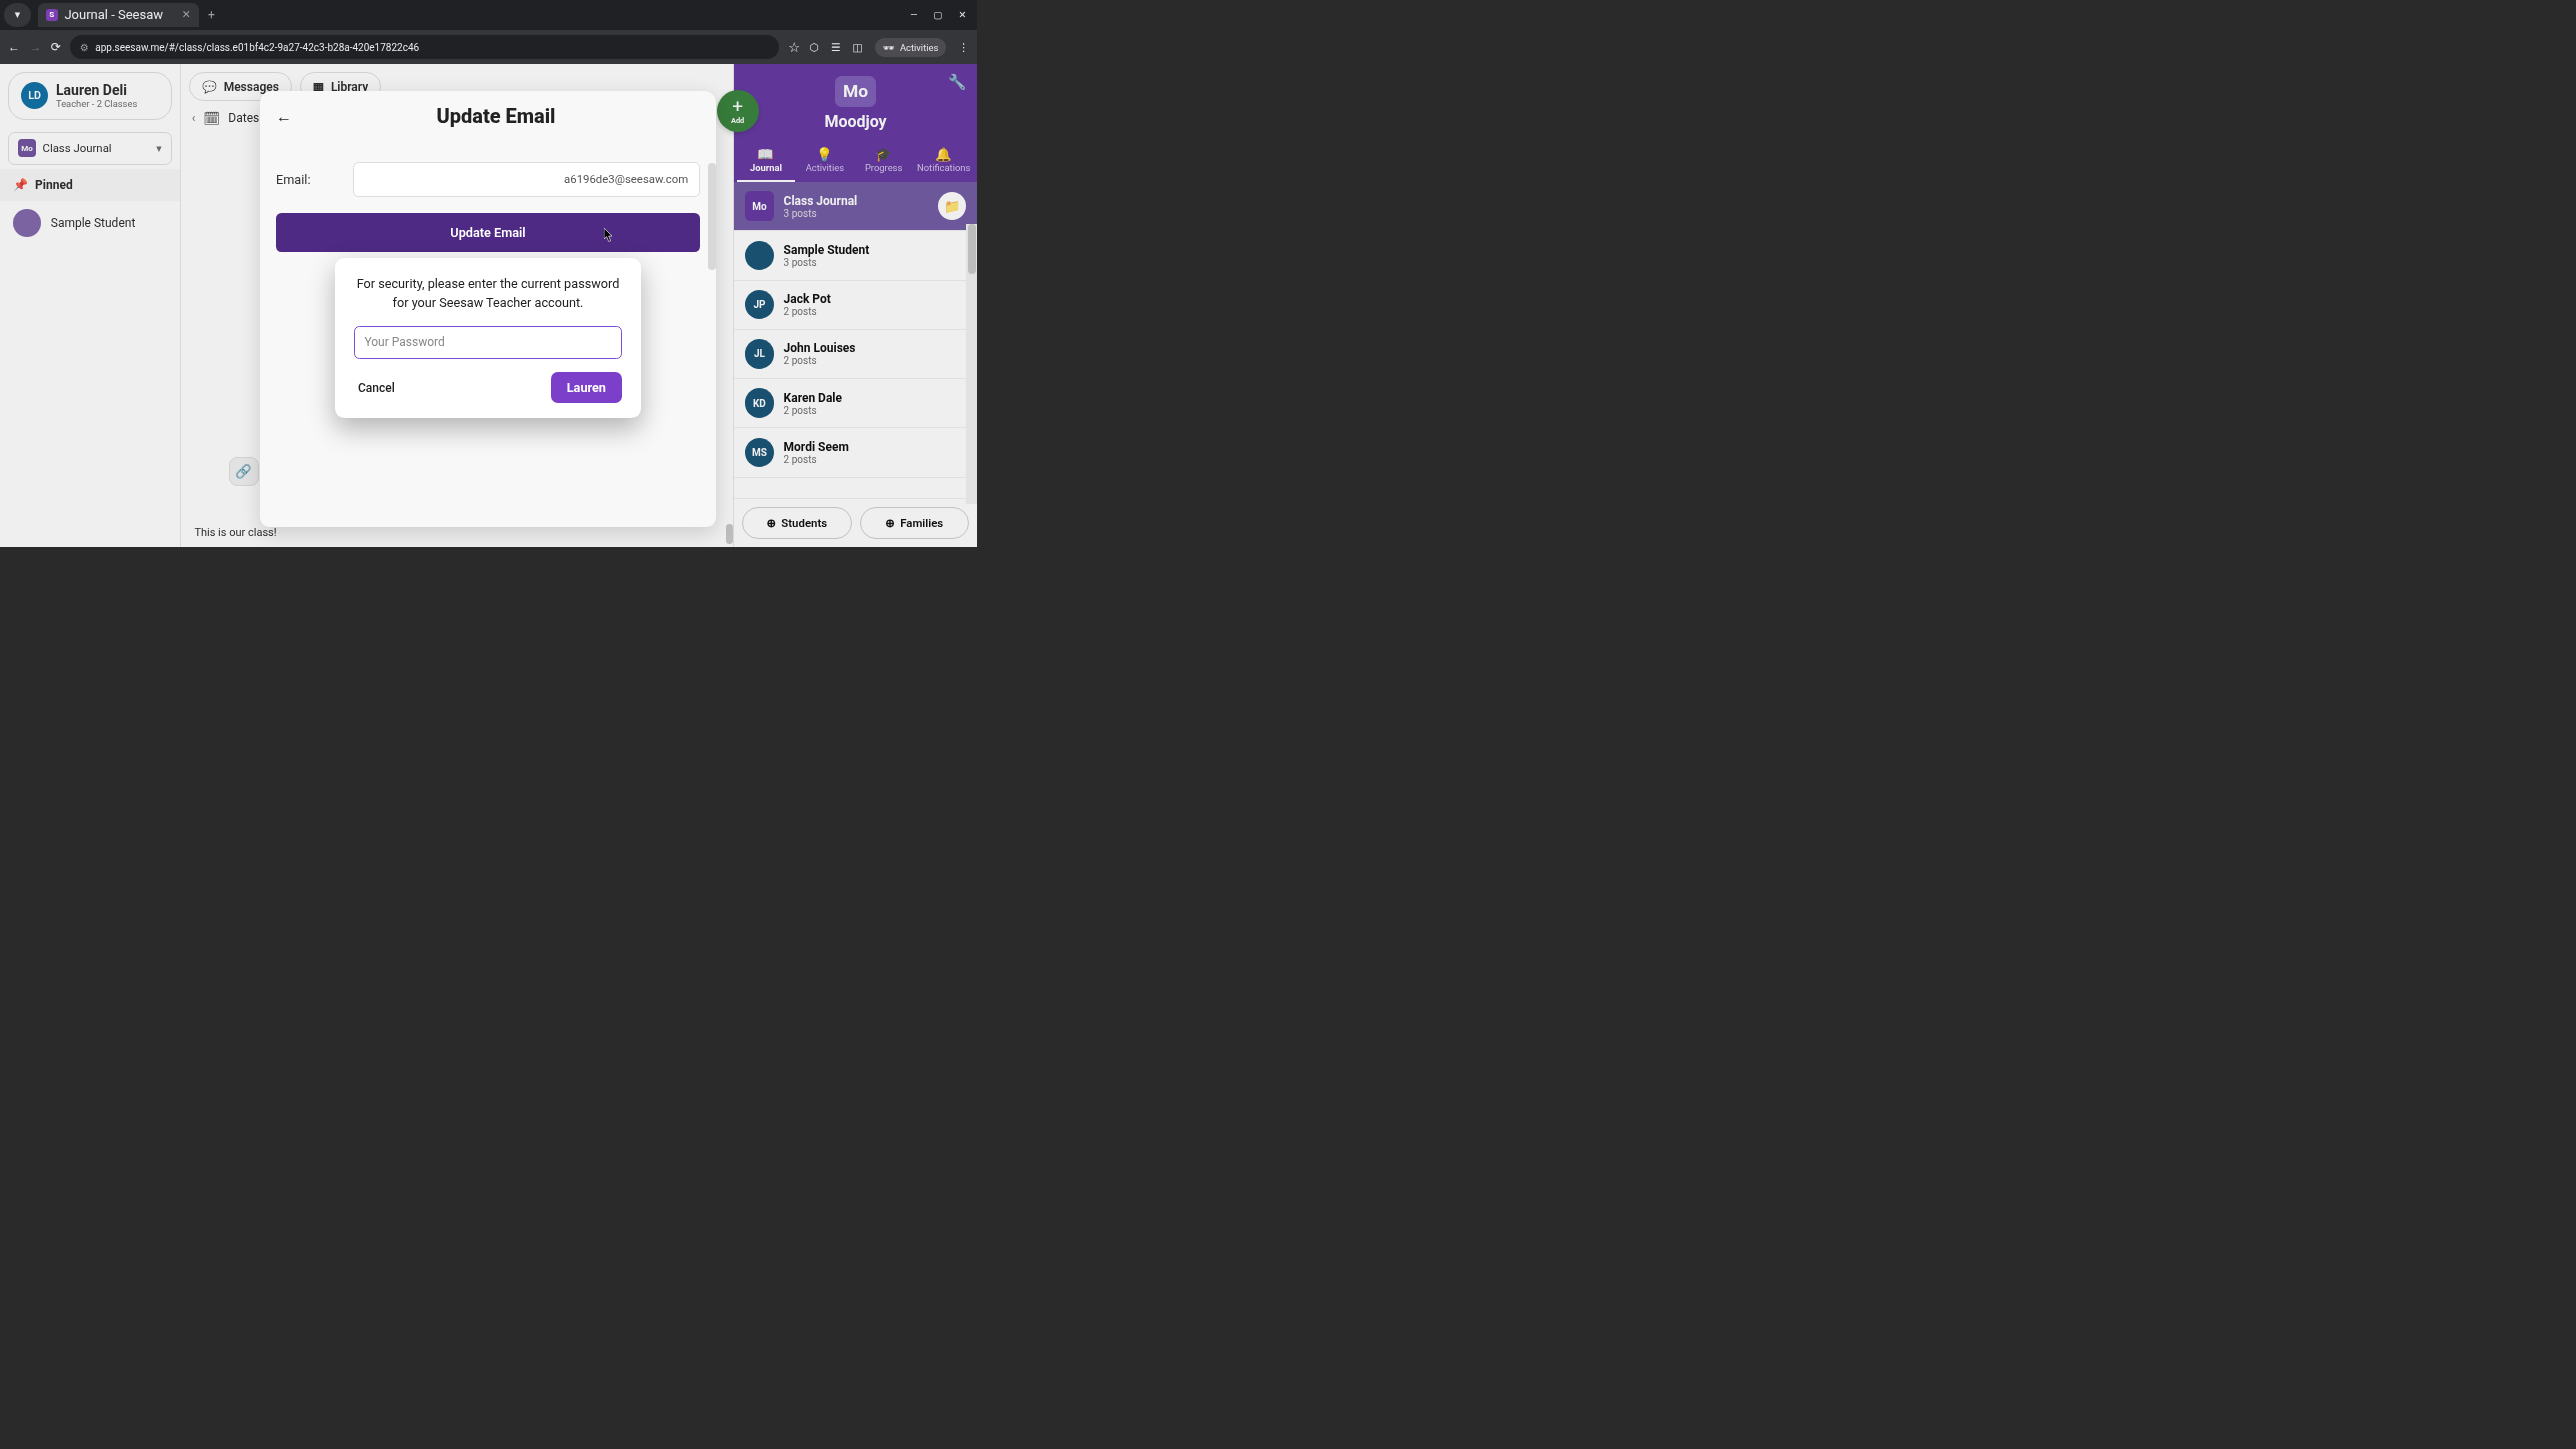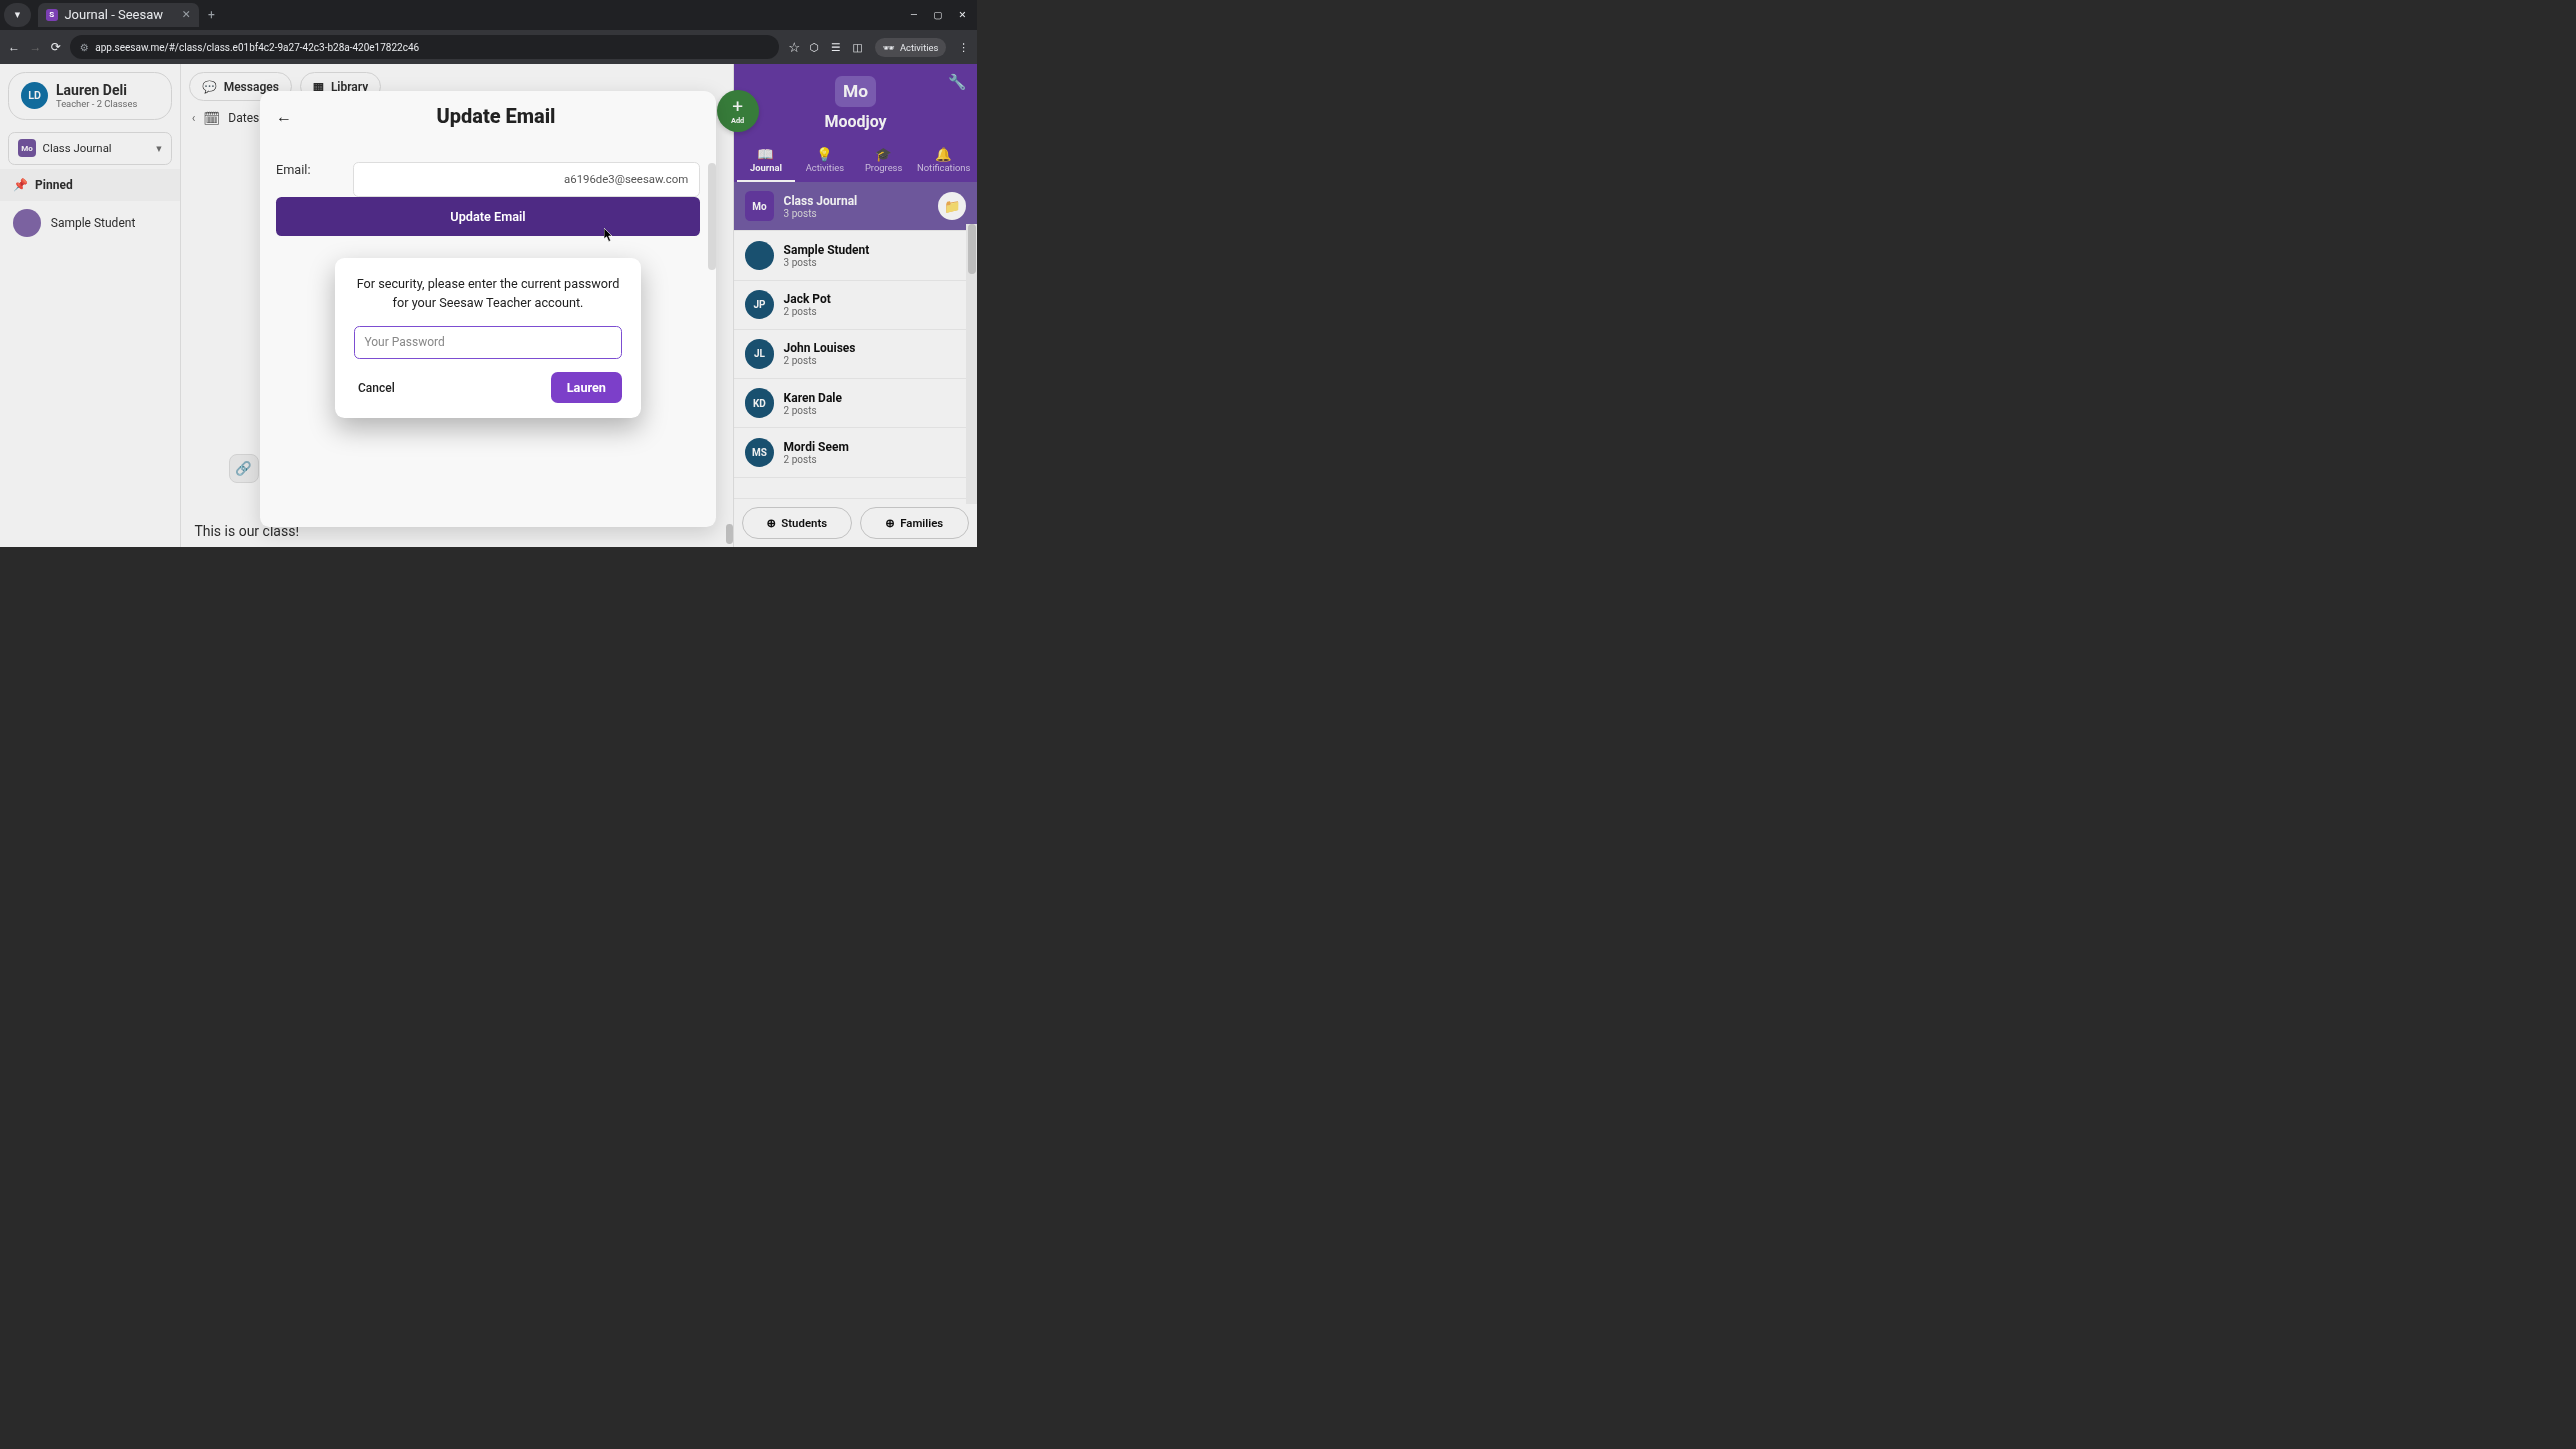--- a/index.html
+++ b/index.html
@@ -45,21 +45,21 @@
 .student-name { font-size: 12px; color: #222; }
 
 
 .center-col { flex: 1; position: relative; padding: 8px; display: flex; flex-direction: column; }
 .center-top { display: flex; gap: 8px; margin-bottom: 5.4px; }
 .pill-btn { border: 0.7px solid #ddd; border-radius: 17.4px; padding: 6.7px 12px; display: flex; align-items: center; gap: 6.7px; font-size: 12px; font-weight: 600; color: #222; }
 .date-row { display: flex; align-items: center; gap: 8px; padding: 4px 2.7px 9.4px; color: #222; }
 .feed-card { flex: 1; background: #fff; border-radius: 8px; position: relative; }
 .feed-image { width: 322px; height: 282px; background: radial-gradient(circle at center, #c7dee4 0%, #b8d5dc 100%); border-radius: 50%; margin: 0 auto; position: relative; }
 .link-chip { position: absolute; left: 40px; bottom: 40px; width: 29.5px; height: 29.5px; background: #f1f1f1; border-radius: 8px; display: flex; align-items: center; justify-content: center; color: #555; font-size: 13.4px; border: 0.7px solid #ddd; }
-.feed-caption { font-size: 14px; color: #222; padding: 0 5.4px; }
+.feed-caption { font-size: 11px; color: #222; padding: 0 5.4px; }
 
 
 .right-col { width: 244px; background: #fff; display: flex; flex-direction: column; border-left: 0.7px solid #e5e5e5; position: relative; }
 .right-header { background: #5d2e9e; color: #fff; padding: 12px 0 9.4px; text-align: center; position: relative; }
 .class-badge-big { background: #7957b6; color: #fff; border-radius: 6.7px; padding: 5.4px 8px; font-size: 17.4px; font-weight: 700; display: inline-block; }
 .class-name-big { font-size: 16px; font-weight: 700; margin-top: 5.4px; }
 .wrench { position: absolute; right: 10.7px; top: 9.4px; color: #d4c5e8; font-size: 14.8px; }
 .add-btn { position: absolute; left: -17.4px; top: 25.5px; width: 42px; height: 42px; background: #2e7d32; border-radius: 50%; display: flex; flex-direction: column; align-items: center; justify-content: center; color: #fff; box-shadow: 0 2px 5.4px rgba(0,0,0,.2); }
 .add-plus { font-size: 19px; line-height: 1; }
 .add-label { font-size: 7.4px; font-weight: 700; }
@@ -78,21 +78,21 @@
 .folder-chip { width: 28px; height: 28px; background: #fff; border-radius: 50%; display: flex; align-items: center; justify-content: center; margin-left: auto; color: #222; font-size: 13.4px; }
 .right-footer { display: flex; gap: 8px; padding: 8px; border-top: 0.7px solid #eee; }
 .foot-btn { flex: 1; border: 0.7px solid #ccc; border-radius: 16px; padding: 8px; display: flex; align-items: center; justify-content: center; gap: 5.4px; font-size: 11.4px; font-weight: 600; }
 
 
 .panel-back { position: absolute; left: 260px; top: 91px; width: 456px; height: 436px; background: #f8f8f8; border-radius: 12px 12px 9.4px 9.4px; box-shadow: 0 5.4px 20px rgba(0,0,0,.15); z-index: 50; }
 .panel-header { display: flex; align-items: center; padding: 13.4px 16px; position: relative; }
 .back-arrow { font-size: 16px; color: #222; font-weight: 700; }
 .panel-title { flex: 1; text-align: center; font-size: 20px; font-weight: 800; color: #222; }
 .panel-body { padding: 20px 16px; }
-.email-row { display: flex; gap: 17px; }
+.email-row { display: flex; align-items: center; gap: 17px; margin-bottom: 16px; }
 .email-label { font-size: 12.7px; color: #333; width: 60px; }
 .email-field { flex: 1; background: #fff; border: 0.7px solid #ddd; border-radius: 5.4px; padding: 9.4px 10.7px; text-align: right; color: #555; font-size: 11.4px; }
 .update-btn { width: 100%; background: #4e2a84; color: #fff; border: none; border-radius: 5.4px; padding: 12px; font-size: 12.7px; font-weight: 600; }
 
 
 .dim { position: absolute; inset: 0; background: rgba(120,120,120,.12); z-index: 40; }
 
 
 .modal { position: absolute; left: 335px; top: 258px; width: 306px; background: #fff; border-radius: 9.4px; box-shadow: 0 10.7px 27px rgba(0,0,0,.28); z-index: 70; padding: 17.4px 19px 14.8px; }
 .modal-text { text-align: center; font-size: 12.7px; color: #222; margin-bottom: 13.4px; line-height: 1.45; }

